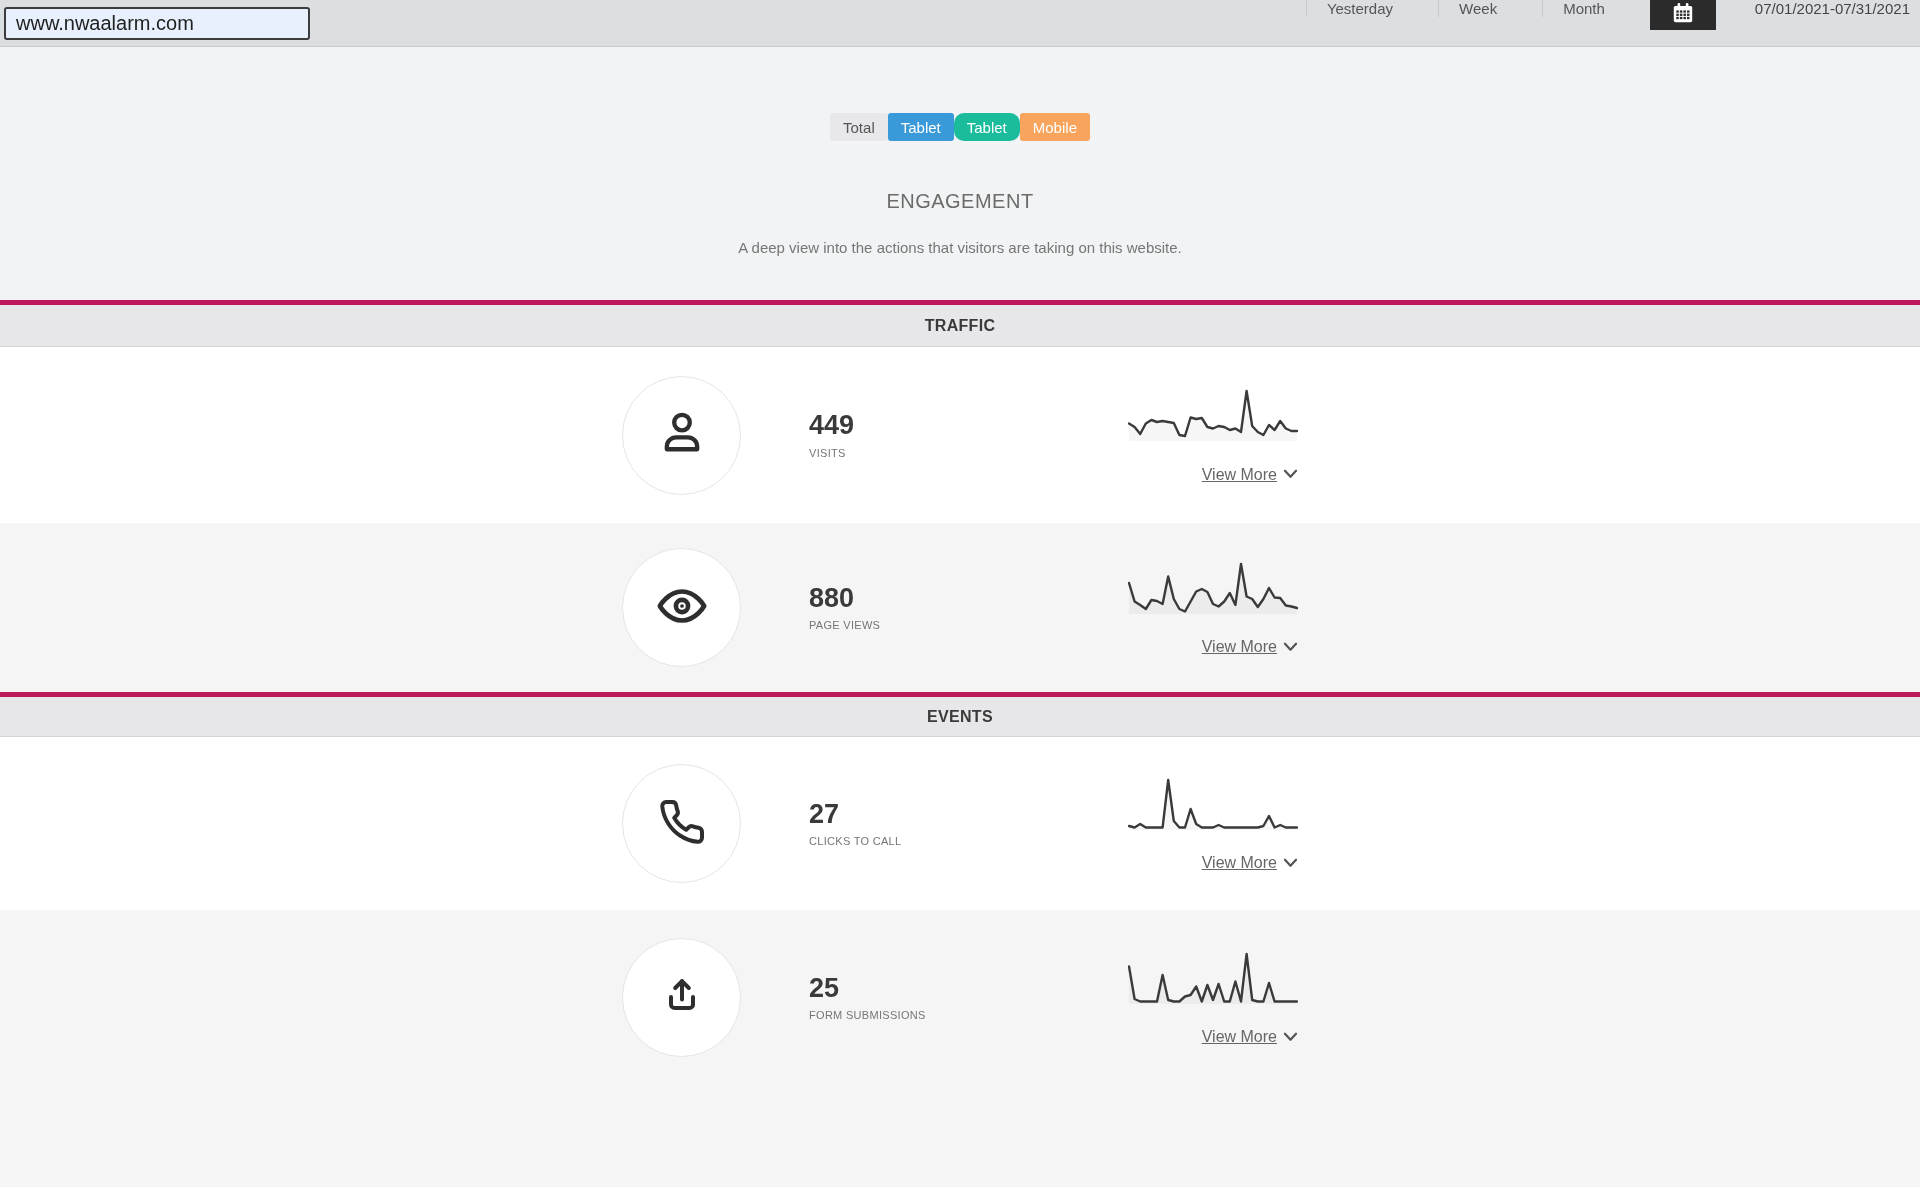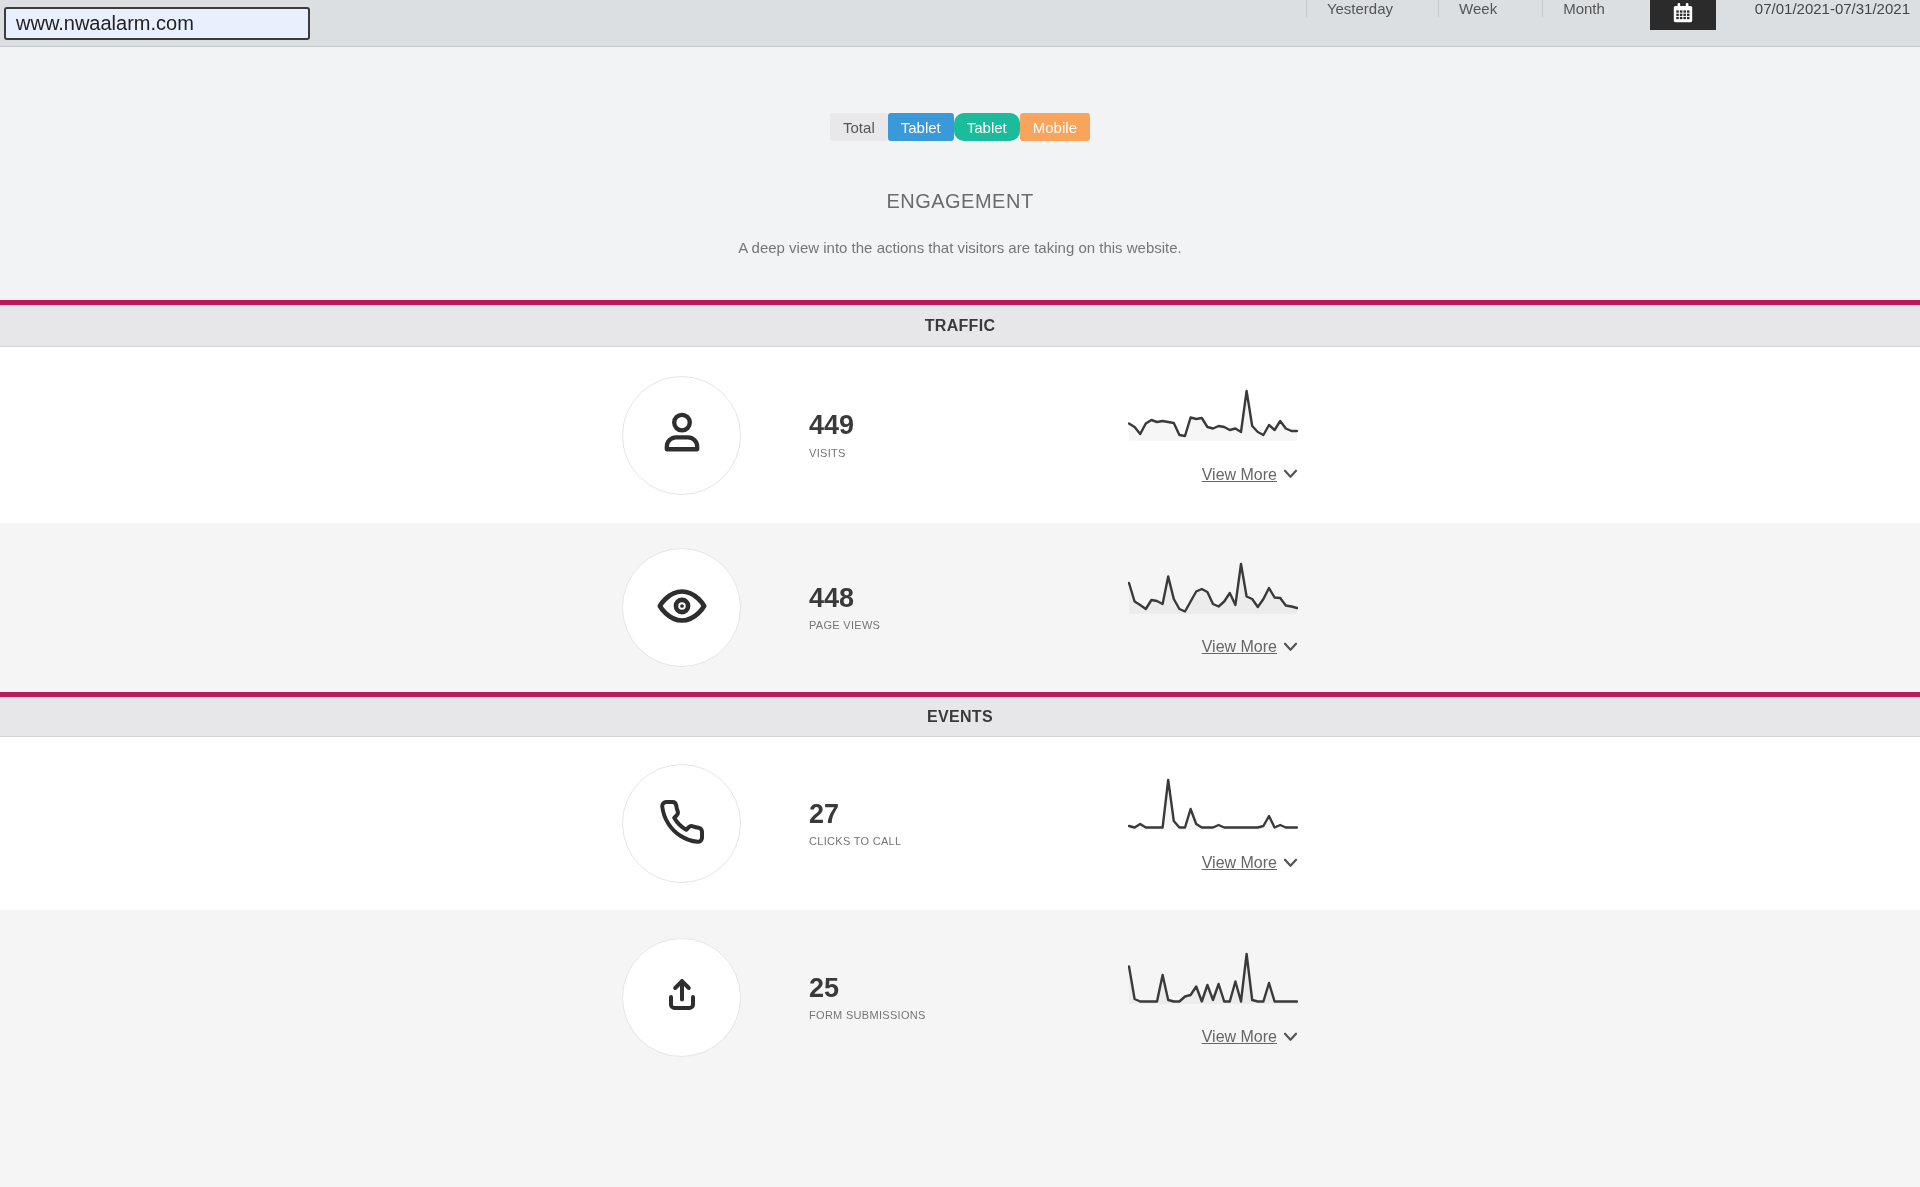--- a/index.html
+++ b/index.html
@@ -165,21 +165,21 @@
     <div class="icon-circle">
       <span>
         <svg class="mono-icon" width="56" height="56" viewBox="0 0 24 24">
           <path d="M2.5 12s3.5-6.2 9.5-6.2 9.5 6.2 9.5 6.2-3.5 6.2-9.5 6.2S2.5 12 2.5 12z"></path>
           <circle cx="12" cy="12" r="2.6"></circle>
           <circle cx="12" cy="12" r="0.8" fill="#2e2e2e" stroke="none"></circle>
         </svg>
       </span>
     </div>
     <div class="metric-text">
-      <div class="metric-value">448</div>
+      <div class="metric-value">880</div>
       <div class="metric-label">PAGE VIEWS</div>
     </div>
     <div class="spark-block">
       <svg class="sparkline" viewBox="0 0 170 58">
           <polygon points="1.0,24.0 6.6,42.5 12.2,46.0 17.8,50.0 23.4,41.0 29.0,42.0 34.6,45.0 40.2,17.5 45.8,40.0 51.4,50.0 57.0,52.5 62.6,42.5 68.2,32.5 73.8,30.0 79.4,33.0 85.0,45.0 90.6,47.5 96.2,42.5 101.8,34.0 107.4,46.0 113.0,5.0 118.6,37.5 124.2,40.0 129.8,48.0 135.4,40.0 141.0,29.0 146.6,38.5 152.2,39.0 157.8,46.5 163.4,47.5 169.0,49.0 169,55 1,55" fill="rgba(0,0,0,0.035)"></polygon>
           <polyline points="1.0,24.0 6.6,42.5 12.2,46.0 17.8,50.0 23.4,41.0 29.0,42.0 34.6,45.0 40.2,17.5 45.8,40.0 51.4,50.0 57.0,52.5 62.6,42.5 68.2,32.5 73.8,30.0 79.4,33.0 85.0,45.0 90.6,47.5 96.2,42.5 101.8,34.0 107.4,46.0 113.0,5.0 118.6,37.5 124.2,40.0 129.8,48.0 135.4,40.0 141.0,29.0 146.6,38.5 152.2,39.0 157.8,46.5 163.4,47.5 169.0,49.0" fill="none" stroke="#3a3a3a" stroke-width="2.4" stroke-linejoin="round" stroke-linecap="round"></polyline>
         </svg>
       <div class="view-more">
         <span>View More</span>
         <span>

